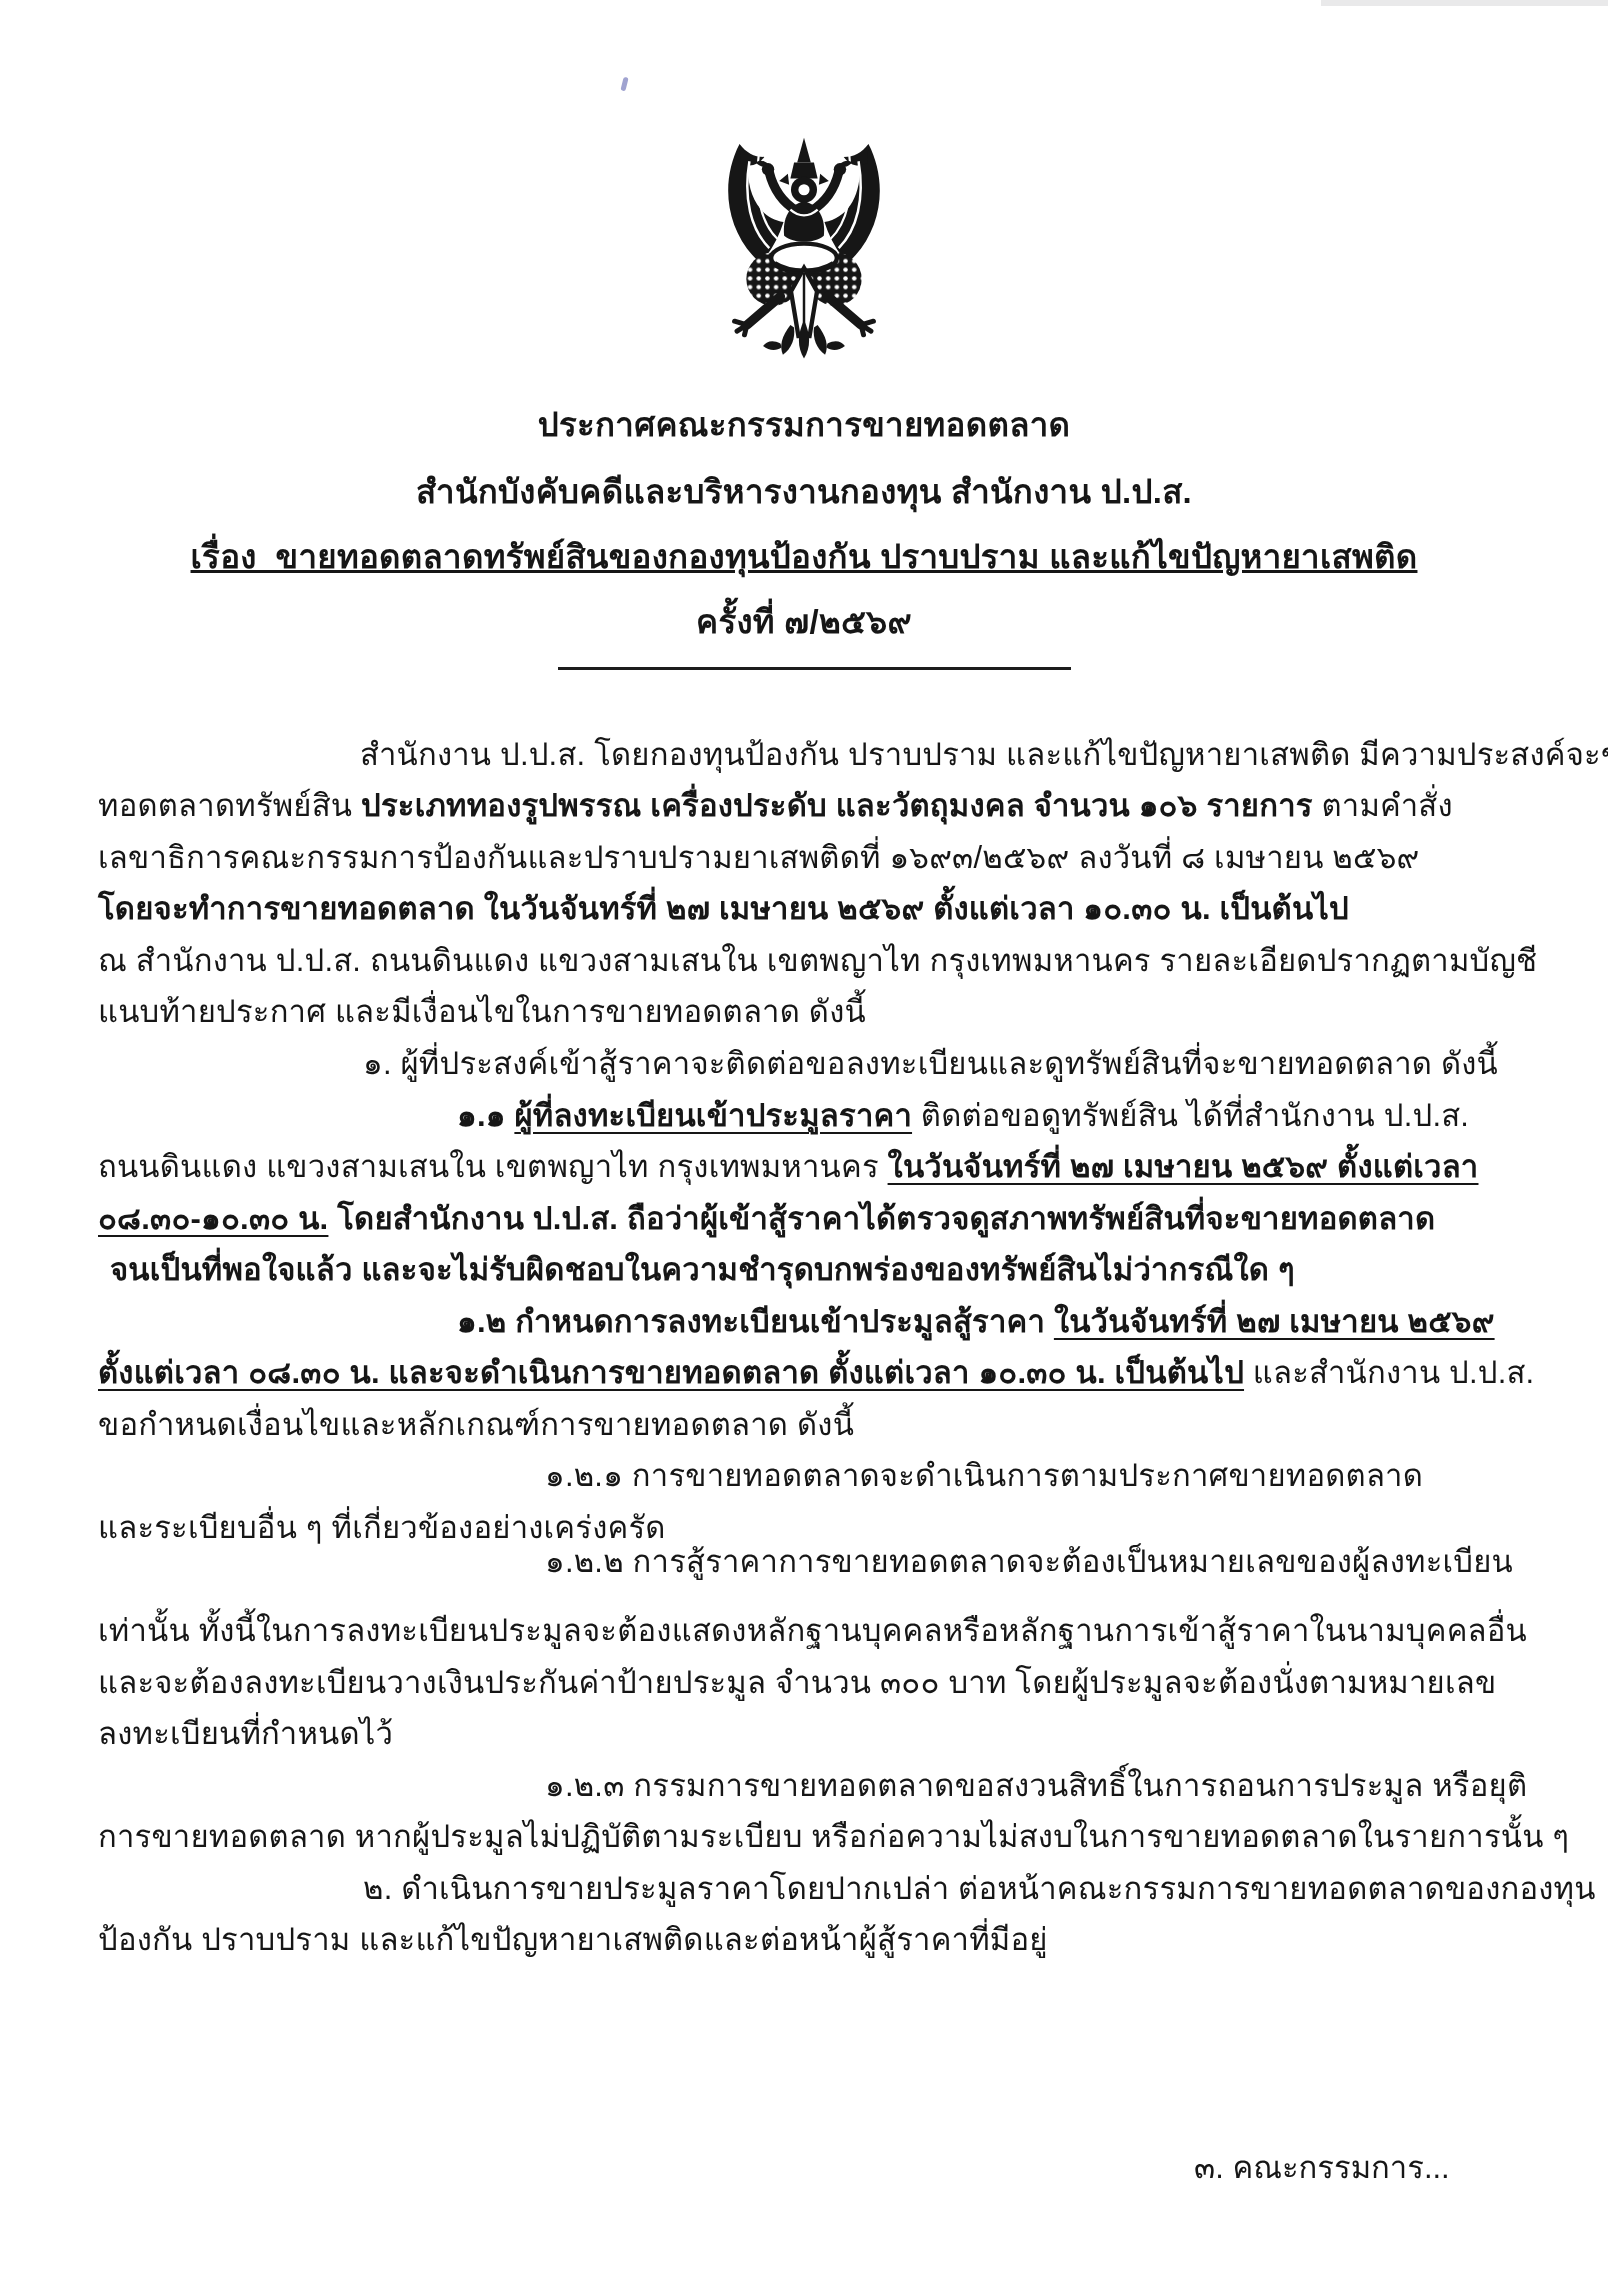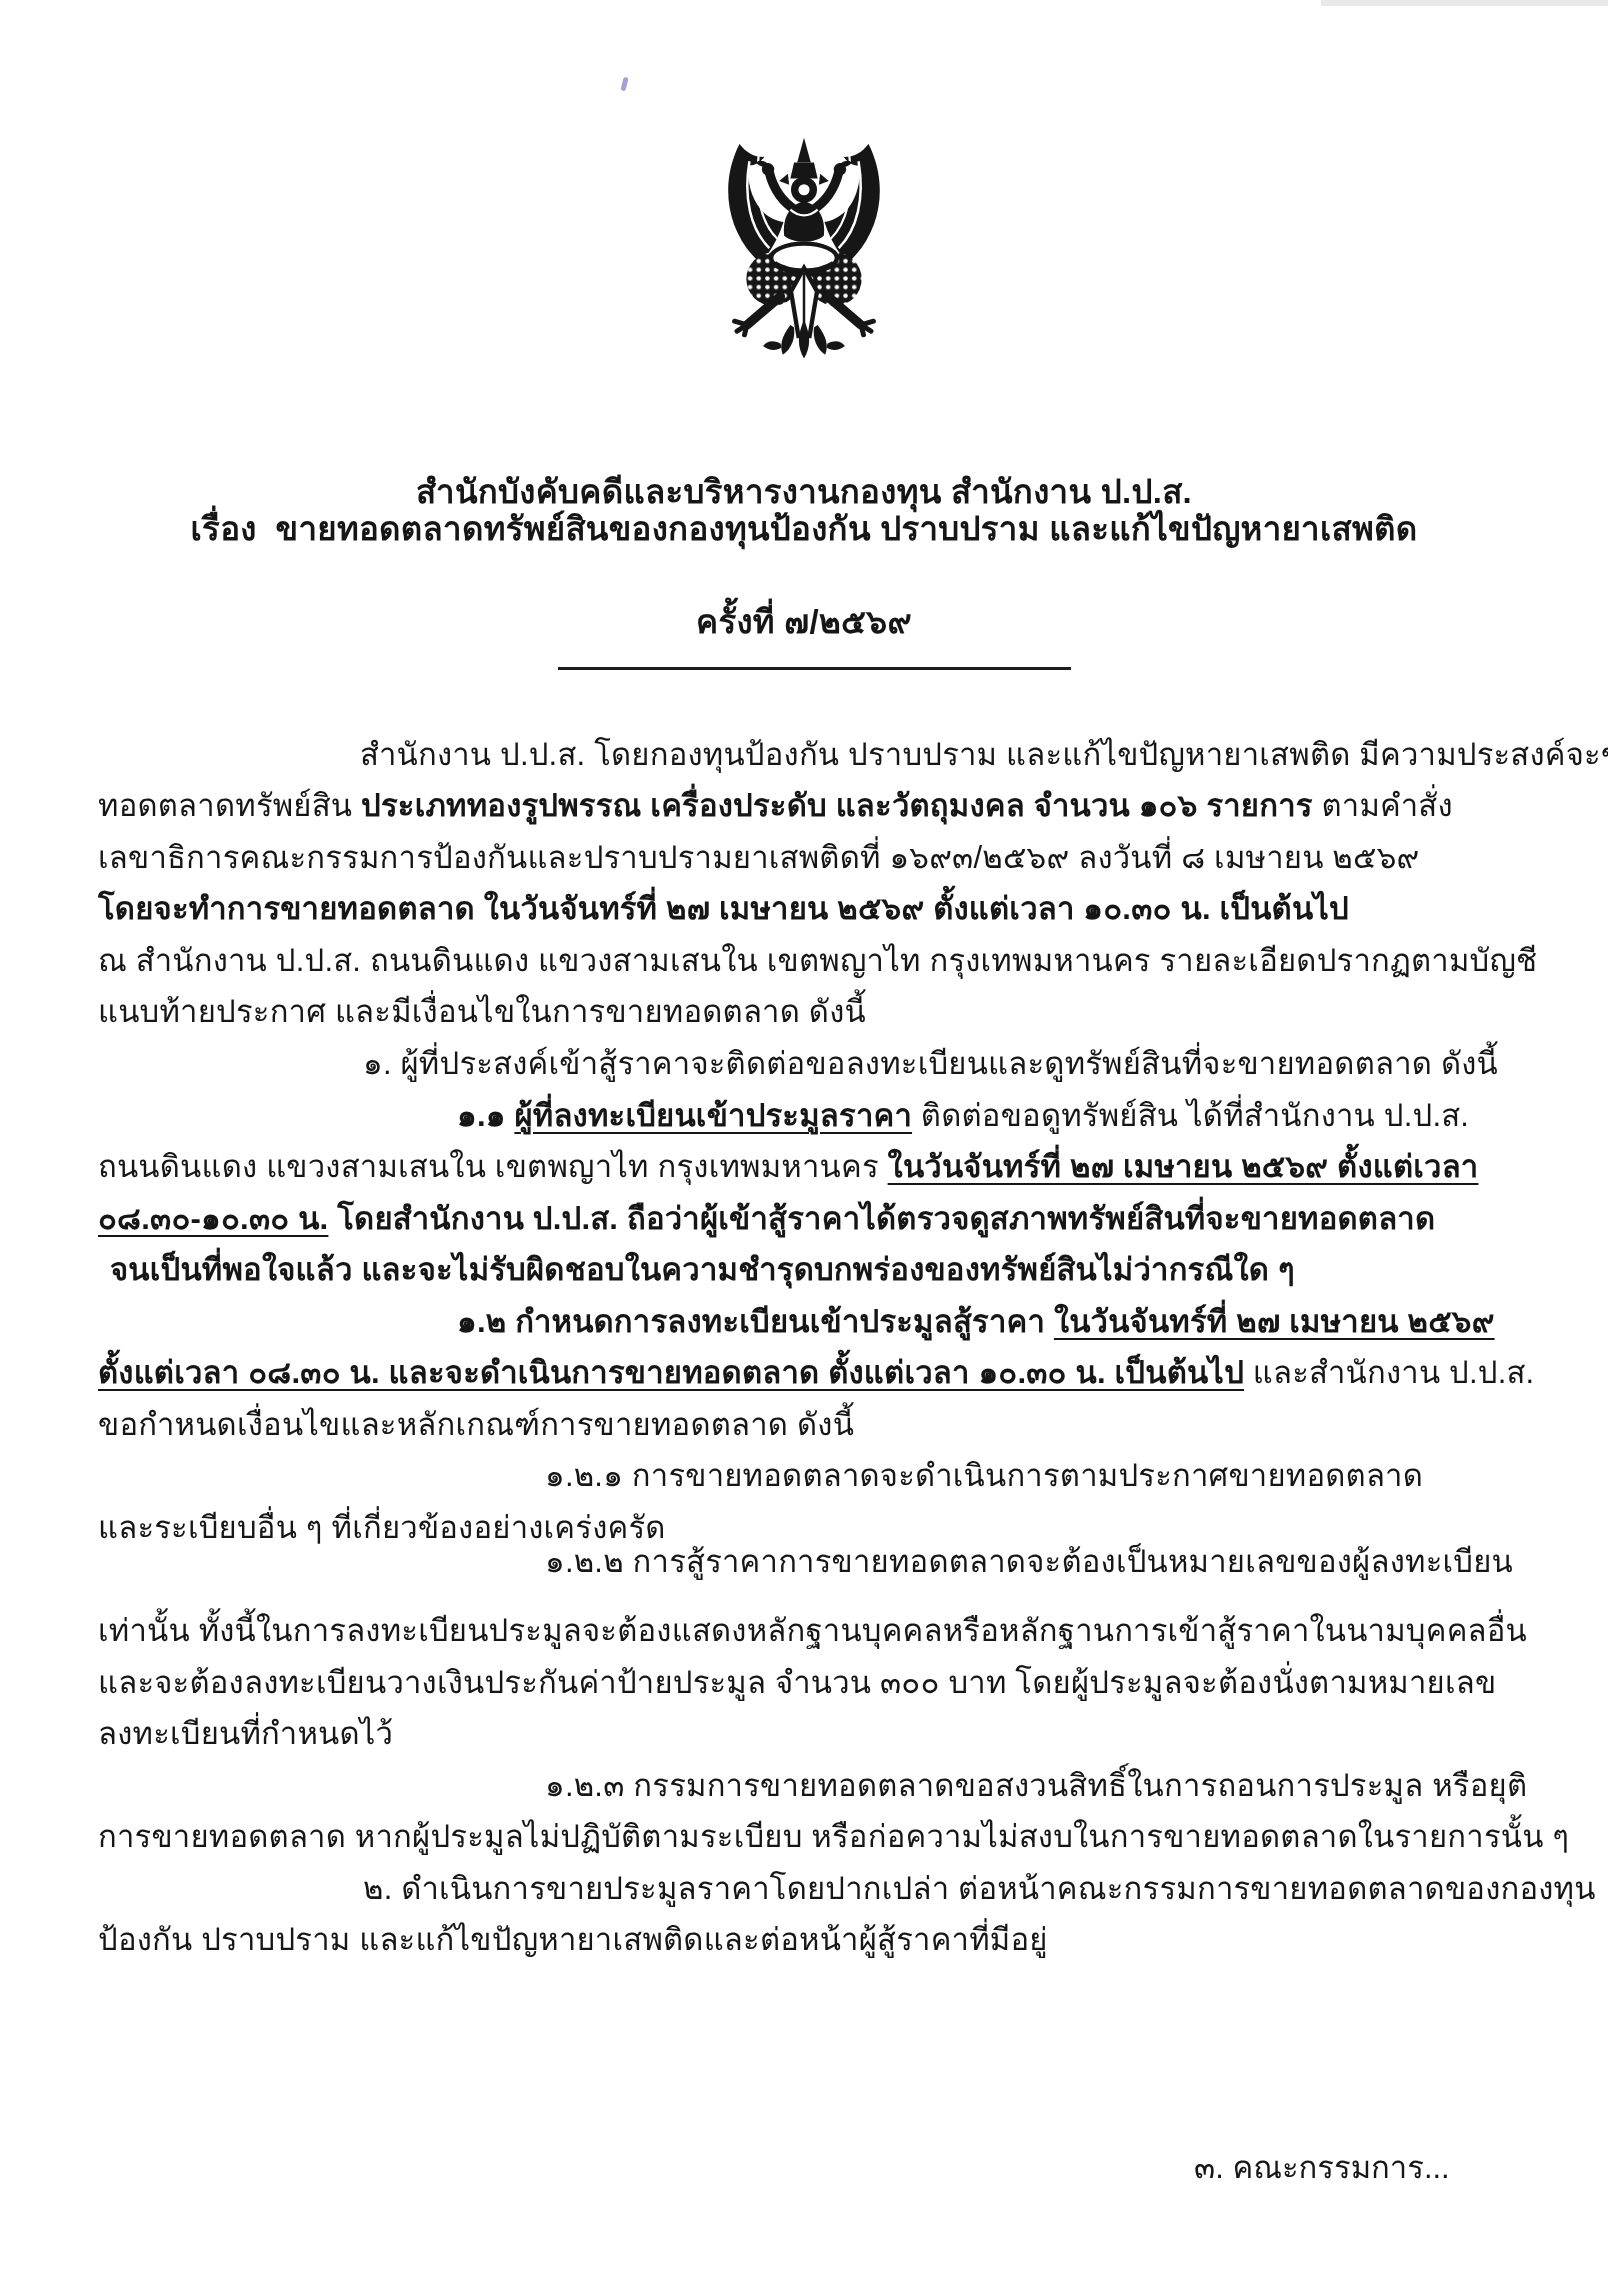--- a/index.html
+++ b/index.html
@@ -8,21 +8,21 @@
   .page{position:absolute;inset:0;background:#ffffff;}
   .artifact-top{position:absolute;top:0;right:0;width:287px;height:5.9px;background:#e9e9ea;}
   .pen-mark{position:absolute;left:622px;top:77px;width:4.6px;height:14.4px;background:#8084c0;
             border-radius:2.6px;transform:rotate(14deg);opacity:.75;}
   .emblem{position:absolute;left:711px;top:134px;width:186px;height:238px;}
   .emblem svg{width:100%;height:100%;}
   .title{position:absolute;left:0;right:0;text-align:center;font-weight:700;
          font-size:33px;white-space:pre;letter-spacing:0.3px;}
   .t1{top:398px;}
   .t2{top:465px;}
-  .t3{top:502px;}
+  .t3{top:530px;text-decoration:underline;}
   .t4{top:595px;}
   .divider{position:absolute;left:558px;top:667px;width:513px;height:2.6px;background:#1c1c1c;}
   .line{position:absolute;white-space:pre;font-size:31px;line-height:39px;letter-spacing:0.2px;}
   .indent-margin{left:98px;}
   .indent-para{left:360px;}
   .indent-item1{left:363px;}
   .indent-item11{left:457px;}
   .indent-item121{left:545px;}
   .b{font-weight:700;}
   .u{text-decoration:underline;text-decoration-thickness:2.3px;text-underline-offset:5.9px;}
@@ -94,20 +94,21 @@
 
         <path d="M150,298 C139,322 139,342 150,360 C161,342 161,322 150,298 Z"></path>
         <path d="M128,306 C114,324 110,340 116,354 C130,344 136,328 134,310 Z"></path>
         <path d="M172,306 C186,324 190,340 184,354 C170,344 164,328 166,310 Z"></path>
         <path d="M112,336 C100,330 90,332 84,340 C94,348 106,348 114,342 Z"></path>
         <path d="M188,336 C200,330 210,332 216,340 C206,348 194,348 186,342 Z"></path>
       </g>
     </svg>
   </div>
 
+  <div class="title t1">ประกาศคณะกรรมการขายทอดตลาด</div>
   <div class="title t2">สำนักบังคับคดีและบริหารงานกองทุน สำนักงาน ป.ป.ส.</div>
   <div class="title t3">เรื่อง  ขายทอดตลาดทรัพย์สินของกองทุนป้องกัน ปราบปราม และแก้ไขปัญหายาเสพติด</div>
   <div class="title t4">ครั้งที่ ๗/๒๕๖๙</div>
   <div class="divider"></div>
 
   <div id="body-host">
       <div class="line indent-para" style="top: 735px;"><span>สำนักงาน ป.ป.ส. โดยกองทุนป้องกัน ปราบปราม และแก้ไขปัญหายาเสพติด มีความประสงค์จะขาย</span></div>
       <div class="line indent-margin" style="top: 786px;"><span>ทอดตลาดทรัพย์สิน </span><span class="b">ประเภททองรูปพรรณ เครื่องประดับ และวัตถุมงคล จำนวน ๑๐๖ รายการ</span><span> ตามคำสั่ง</span></div>
       <div class="line indent-margin" style="top: 838px;"><span>เลขาธิการคณะกรรมการป้องกันและปราบปรามยาเสพติดที่ ๑๖๙๓/๒๕๖๙ ลงวันที่ ๘ เมษายน ๒๕๖๙</span></div>
       <div class="line indent-margin" style="top: 889px;"><span class="b">โดยจะทำการขายทอดตลาด ในวันจันทร์ที่ ๒๗ เมษายน ๒๕๖๙ ตั้งแต่เวลา ๑๐.๓๐ น. เป็นต้นไป</span></div>

